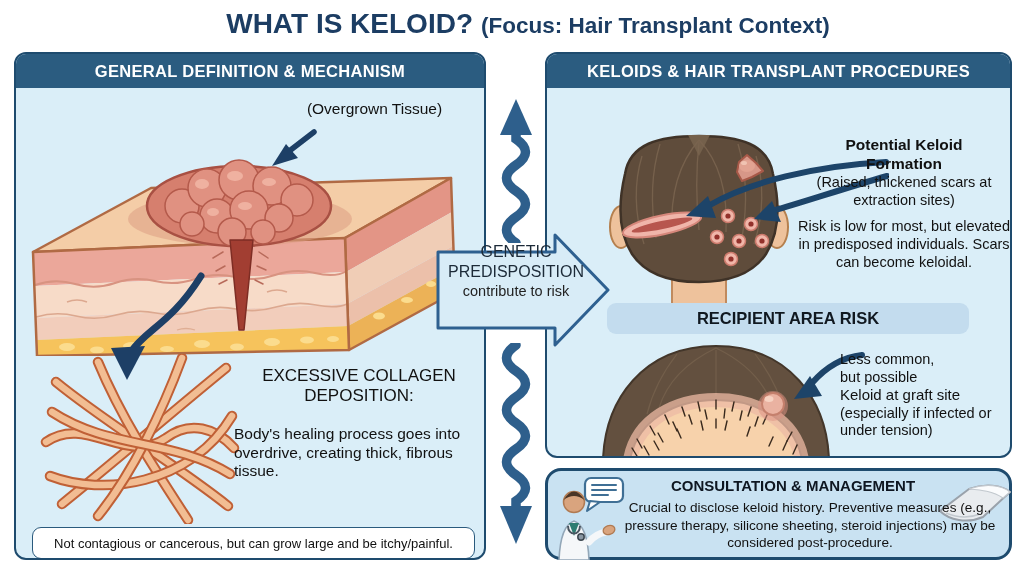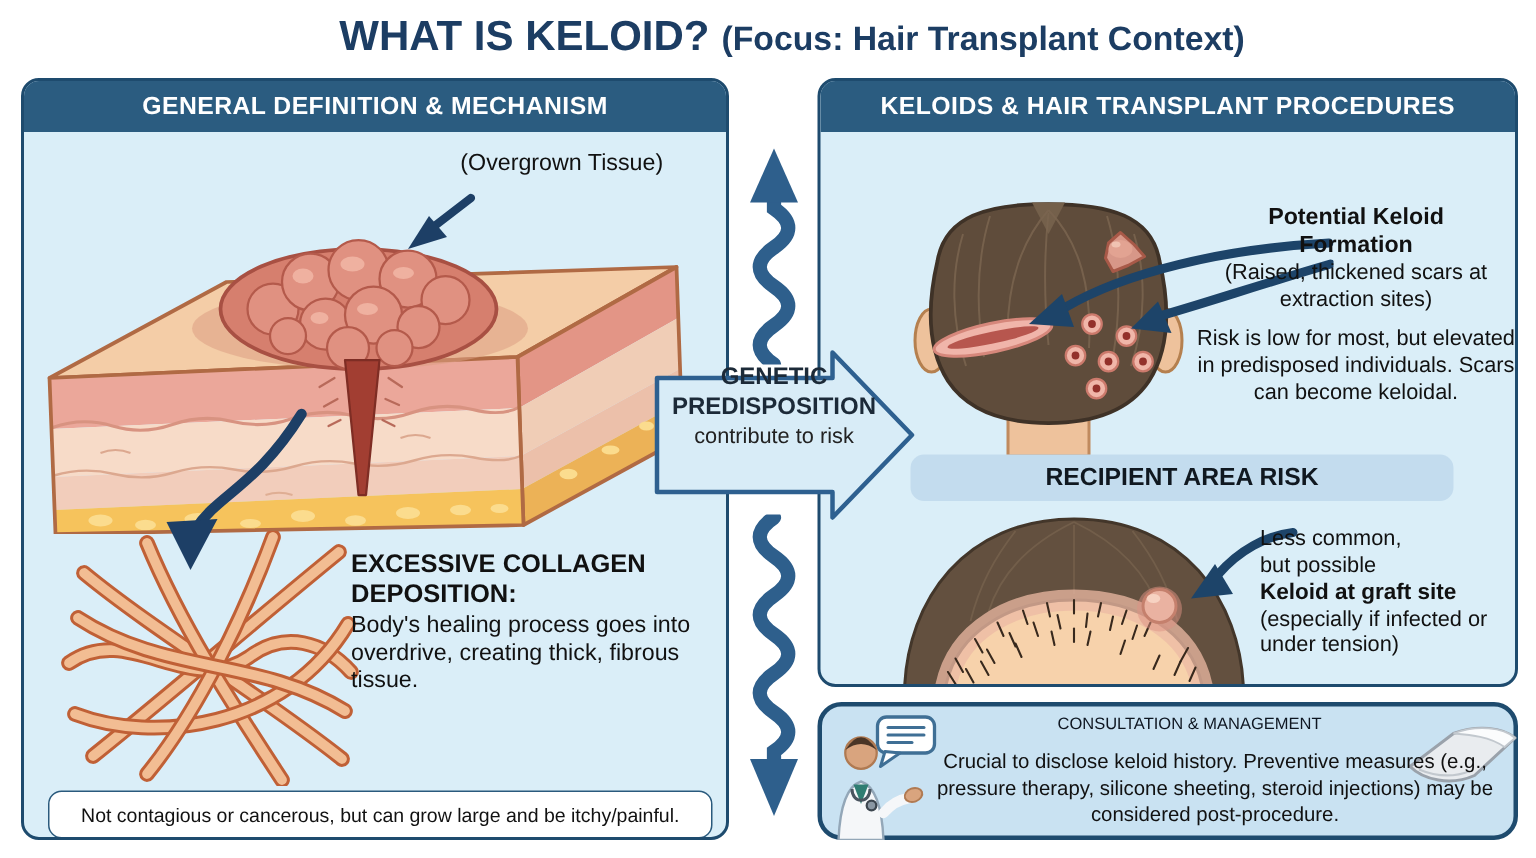--- a/index.html
+++ b/index.html
@@ -16,46 +16,46 @@
   .panel-header{position:absolute;left:0;top:0;right:0;height:34px;background:var(--panel-header-bg,#2b5c80);
          color:#fff;font-weight:bold;font-size:16.5px;display:flex;align-items:center;justify-content:center;
          letter-spacing:.3px;}
   .left-panel{left:14px;top:52px;width:472px;height:508px;}
   .right-panel{left:545px;top:52px;width:467px;height:406px;}
   
   .keloid-callout{left:261px;top:46px;width:195px;text-align:center;line-height:1.15;}
   .co-title{font-size:17.5px;font-weight:bold;}
   .co-sub{font-size:15.5px;}
   .collagen-text{left:218px;top:312px;width:250px;line-height:1.2;}
-  .ct-head{font-size:17px;font-weight:bold;line-height:1.15;margin-bottom:3px;}
+  .ct-head{font-size:17px;font-weight:normal;line-height:1.15;margin-bottom:20px;text-align:center;}
   .ct-body{font-size:15.5px;}
   .footnote{left:16px;top:473px;width:441px;height:30px;background:var(--footnote-bg,#ffffff);
          border:1.5px solid #2a5a7d;border-radius:9px;display:flex;align-items:center;justify-content:center;
          font-size:13px;white-space:nowrap;}
   
   .center-arrow-svg{left:436px;top:231px;z-index:5;}
   .center-arrow-text{left:428px;top:242px;width:176px;text-align:center;z-index:6;line-height:1.25;}
-  .ca-bold{font-size:16px;font-weight:bold;color:#1c2a38;}
+  .ca-bold{font-size:16px;font-weight:normal;color:#1c2a38;}
   .ca-sub{font-size:14.5px;color:#222;}
   .wave{z-index:4;}
   
   .badge{position:absolute;background:var(--badge-bg,#c3dcee);border-radius:9px;display:flex;
          align-items:center;justify-content:center;font-weight:bold;font-size:16.5px;color:#101820;}
   .donor-badge{left:92px;top:42px;width:298px;height:31px;}
   .recip-badge{left:60px;top:249px;width:362px;height:31px;}
   .donor-text{left:245px;top:82px;width:224px;text-align:center;line-height:1.22;}
   .dt-title{font-size:15.5px;font-weight:bold;width:175px;margin:0 auto;}
   .dt-sub{font-size:14.5px;}
   .dt-body{font-size:14.5px;margin-top:9px;}
   .recip-text{left:293px;top:297px;width:176px;line-height:1.22;font-size:14.5px;}
-  .rt-bold{font-weight:bold;font-size:15px;}
+  .rt-bold{font-weight:normal;font-size:15px;}
   
   .consult{left:545px;top:468px;width:467px;height:92px;background:var(--consult-bg,#c9e2f2);
          border:3px solid var(--panel-border,#1e4b6e);border-radius:16px;box-sizing:border-box;position:absolute;}
-  .consult-title{left:60px;top:6px;width:370px;text-align:center;font-size:11px;font-weight:normal;color:#0e1621;z-index:2;}
+  .consult-title{left:60px;top:6px;width:370px;text-align:center;font-size:15px;font-weight:bold;color:#0e1621;z-index:2;}
   .consult-body{left:62px;top:28px;width:400px;text-align:center;font-size:13.6px;line-height:1.3;z-index:2;}
 </style>
 </head>
 <body>
 
 <div class="stage">
 
   <div class="title-row">
     <span class="t-main">WHAT IS KELOID?</span><span class="t-ctx">(Focus: Hair Transplant Context)</span>
   </div>

